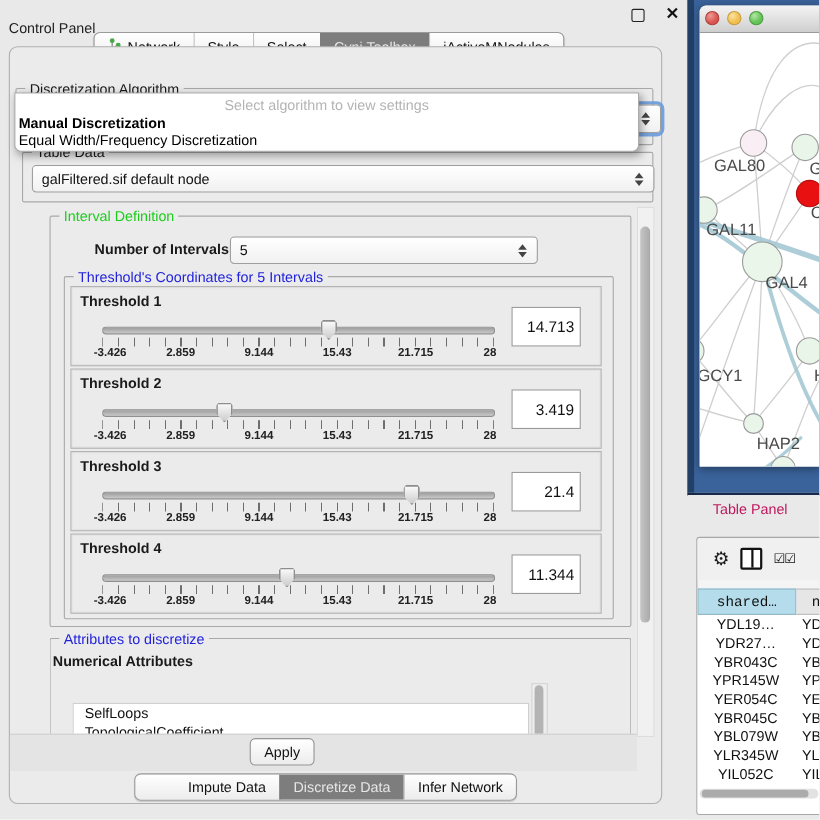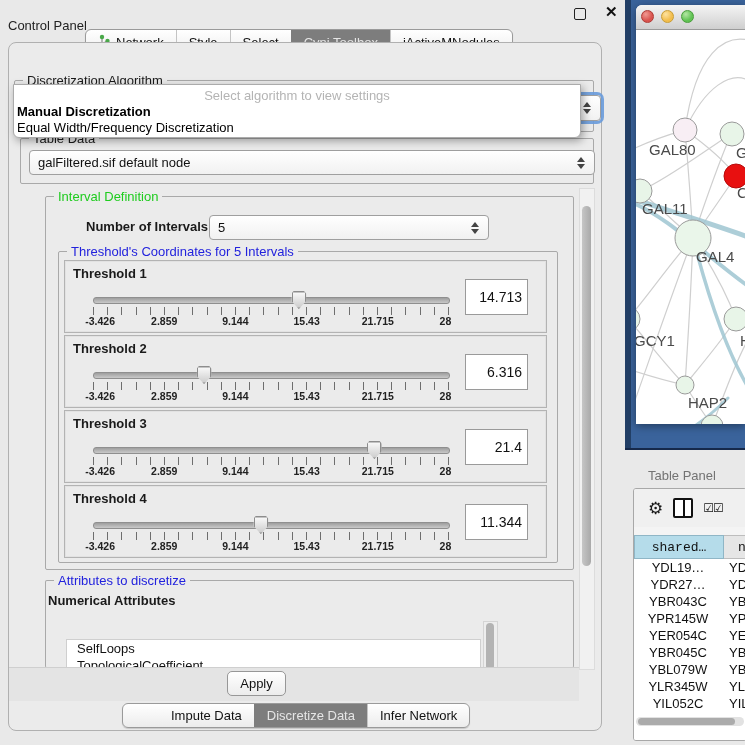--- a/index.html
+++ b/index.html
@@ -93,21 +93,21 @@
   .net-titlebar{position:absolute;left:0;top:0;right:0;height:24px;
                 background:linear-gradient(#f4f4f4,#cfcfcf);border-bottom:1px solid #9a9a9a;}
   .tl{position:absolute;top:5px;width:11px;height:11px;border-radius:50%;}
   .tl.red{left:5px;background:radial-gradient(circle at 35% 30%,#f09a92,#d9544f 60%);border:1px solid #ad3a34;}
   .tl.yellow{left:25px;background:radial-gradient(circle at 35% 30%,#fde2a0,#f2bd4c 60%);border:1px solid #c79c34;}
   .tl.green{left:45px;background:radial-gradient(circle at 35% 30%,#b4e6a4,#61c354 60%);border:1px solid #479c3a;}
   .net-canvas{position:absolute;left:0;top:25px;width:109px;height:434px;background:#fff;}
 
   
   .tp-area{left:625px;top:448px;width:120px;height:297px;background:#e9e9e9;border-top:2px solid #16294a;}
-  .tp-title{position:absolute;left:23px;top:18px;font-size:13px;color:#737373;}
+  .tp-title{position:absolute;left:23px;top:5px;font-size:13px;color:#be185d;}
   .tp-inner{position:absolute;left:8px;top:38px;width:112px;height:251px;background:#f4f4f4;
             border:1px solid #a8a8a8;border-radius:3px;overflow:hidden;}
   .tp-toolbar{position:absolute;left:0;top:0;right:0;height:38px;display:flex;align-items:center;gap:10px;
               padding-left:14px;background:#f0f0f0;}
   .gear{font-size:17px;color:#1a1a1a;line-height:1;}
   .split-icon{width:16px;height:16px;border:2px solid #111;border-radius:2px;position:relative;background:#fff;}
   .split-icon::after{content:"";position:absolute;left:50%;top:0;bottom:0;width:2px;background:#111;}
   .checks{font-size:12px;letter-spacing:-1px;color:#111;}
   .tp-table{position:absolute;left:0;top:46px;right:0;bottom:0;background:#fff;}
   .tp-head{display:flex;height:24px;font-family:Liberation Mono, monospace;}
@@ -227,21 +227,21 @@
         </div>
         <div class="ticks"></div>
         <div class="ticklabels">
           <span style="left:2%">-3.426</span>
             <span style="left:20%">2.859</span>
             <span style="left:40%">9.144</span>
             <span style="left:60%">15.43</span>
             <span style="left:80%">21.715</span>
             <span style="left:99%">28</span>
         </div>
-        <div class="valuebox">6.316</div>
+        <div class="valuebox">3.419</div>
       </div>
 
       <div class="thr-panel" style="top:158px;">
         <span class="thr-label">Threshold 3</span>
         <div class="slider">
           <div class="thumb" style="left: 79%;"></div>
         </div>
         <div class="ticks"></div>
         <div class="ticklabels">
           <span style="left:2%">-3.426</span>

